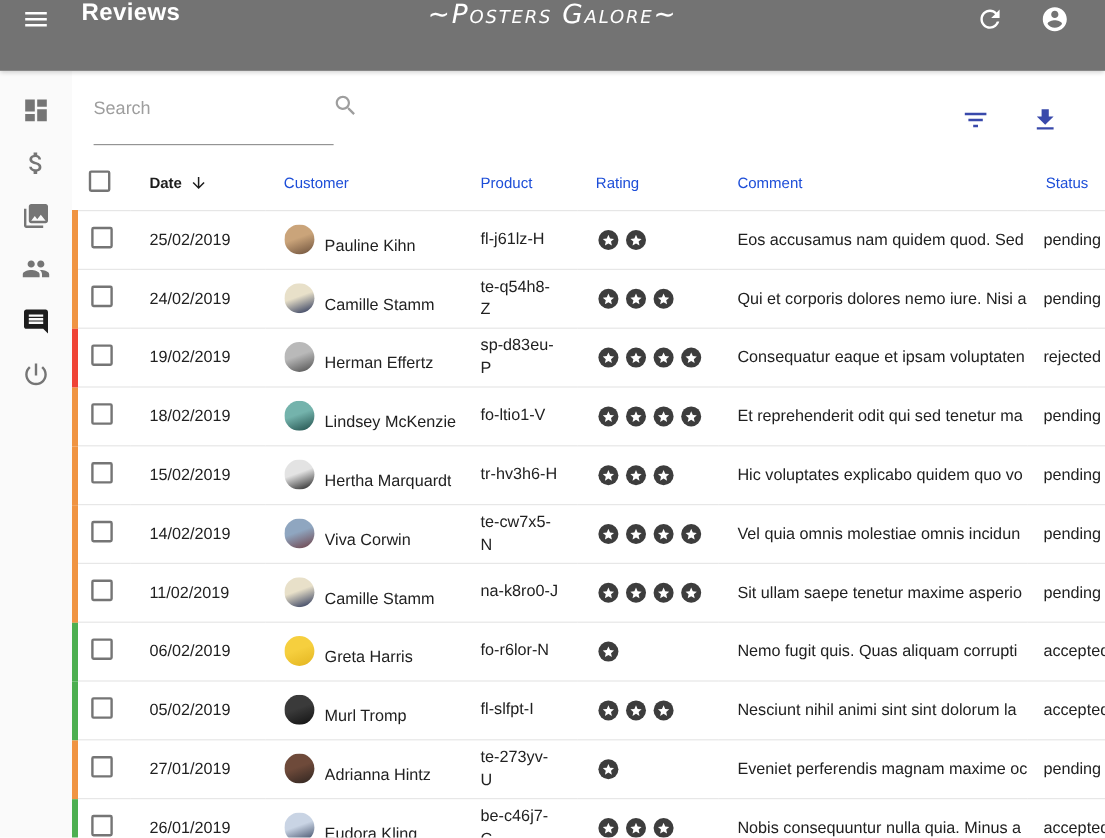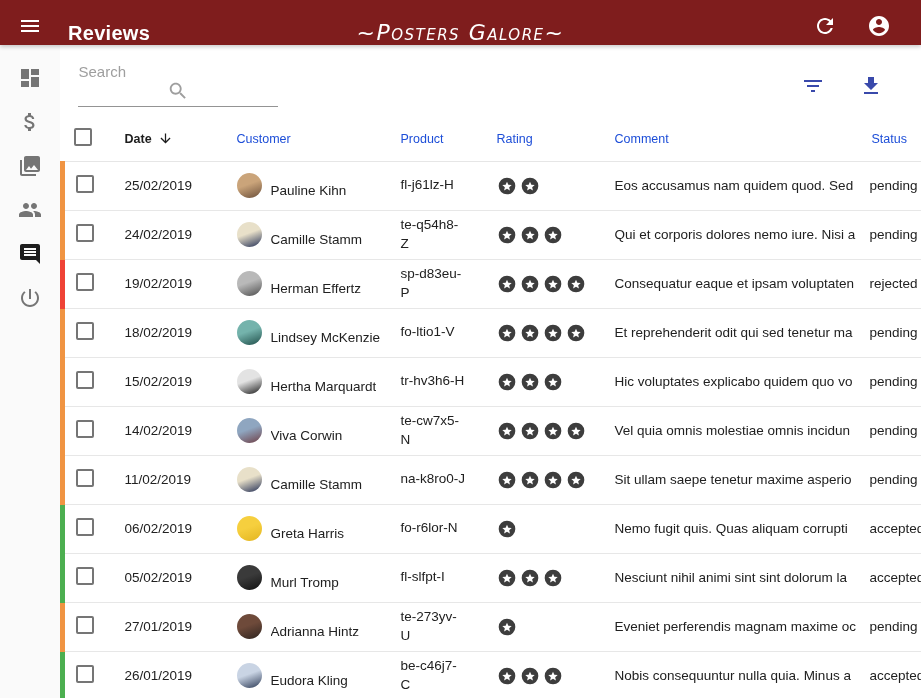--- a/index.html
+++ b/index.html
@@ -1,21 +1,21 @@
 <!DOCTYPE html>
 <html><head>
 <meta charset="utf-8">
 <style>
   * { box-sizing: border-box; margin: 0; padding: 0; }
   html, body { width: 921px; height: 698px; overflow: hidden; background: #fff;
     font-family: "Liberation Sans", sans-serif; }
 
   
-  .appbar { position: relative; height: 45px; background: #7f1d1d; color: #fff;
-    display: flex; align-items: flex-end; padding: 0 26px 0 14px;
+  .appbar { position: relative; height: 59px; background: #737373; color: #fff;
+    display: flex; align-items: flex-start; padding: 0 26px 0 14px;
     box-shadow: 0 2px 4px rgba(0,0,0,.2); z-index: 5; }
   .iconbtn { background: none; border: none; color: inherit; cursor: pointer;
     display: flex; align-items: center; justify-content: center; padding: 4px; }
   .iconbtn svg { width: 24px; height: 24px; fill: currentColor; }
   .appbar-title { font-size: 20px; font-weight: bold; margin-left: 22px; letter-spacing: .3px; }
   .logo { position: absolute; left: 50%; transform: translateX(-50%);
     font-family: "DejaVu Sans", sans-serif; font-weight: normal; font-style: italic;
     font-variant: small-caps; font-size: 22px; letter-spacing: 1.5px; white-space: nowrap; }
   .appbar-right { margin-left: auto; display: flex; align-items: center; gap: 22px; }
 
@@ -26,21 +26,21 @@
   .side-item { width: 36px; height: 25px; display: flex; align-items: center;
     justify-content: center; color: #757575; cursor: pointer; background: none; border: none; }
   .side-item svg { width: 24px; height: 24px; fill: currentColor; }
   .side-item.active { color: #1d1d1d; }
   .main { flex: 1; background: #fff; overflow: hidden; }
 
   
   .toolbar { display: flex; justify-content: space-between; align-items: flex-end;
     padding: 16px 34px 0 18px; height: 62px; }
   .search-field { width: 200px; border-bottom: 1px solid #949494; display: flex;
-    align-items: center; padding-bottom: 0; flex-direction: column; }
+    align-items: center; padding-bottom: 16px; }
   .search-field input { border: none; outline: none; flex: 1; font-size: 15px;
     color: #212121; font-family: inherit; background: transparent; }
   .search-field input::placeholder { color: #9e9e9e; }
   .search-field svg { width: 22px; height: 22px; fill: #9e9e9e; flex-shrink: 0; }
   .toolbar-actions { display: flex; gap: 26px; padding-bottom: 2px; }
   .toolbar-actions .iconbtn { color: #3949ab; }
 
   
   table { border-collapse: collapse; table-layout: fixed; width: 861px; margin-top: 10px; }
   col.c-select  { width: 46px; }

